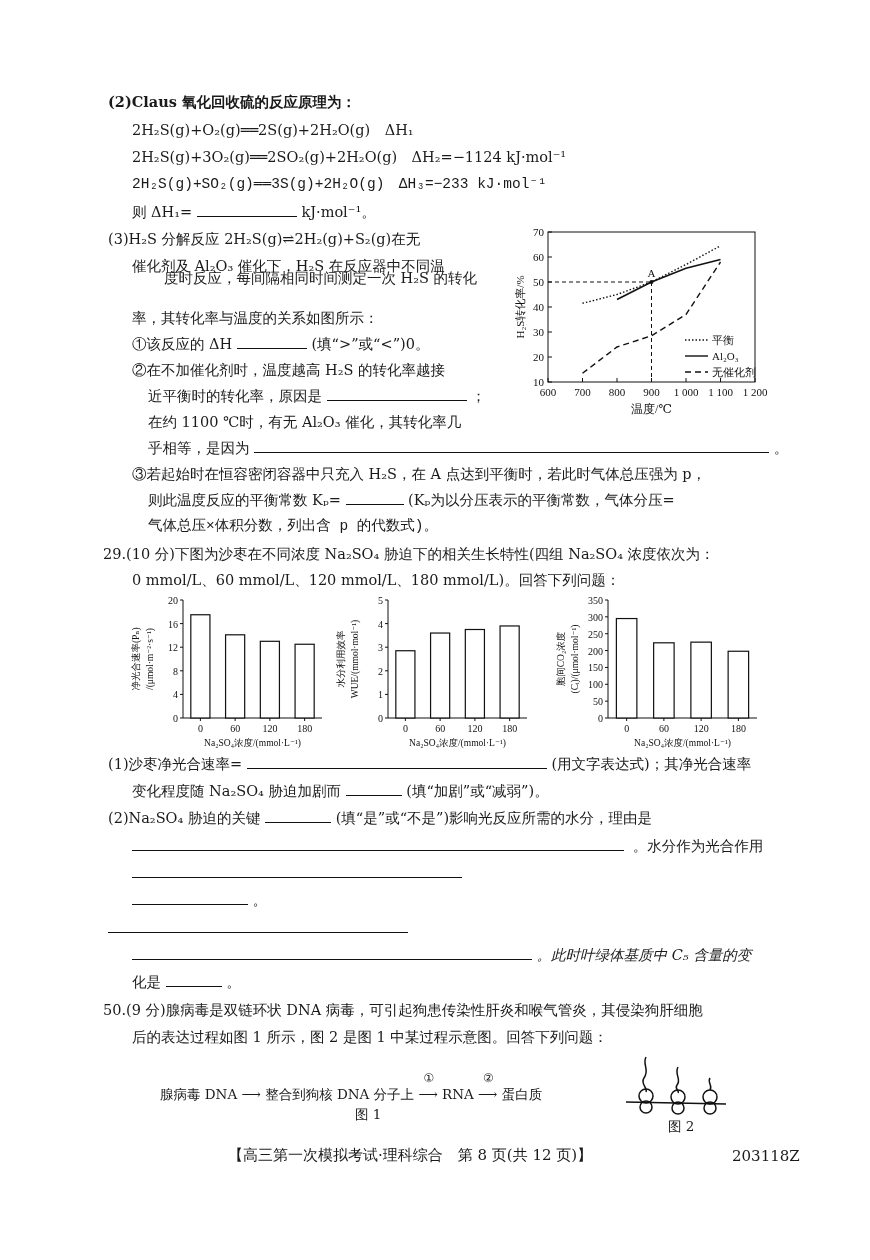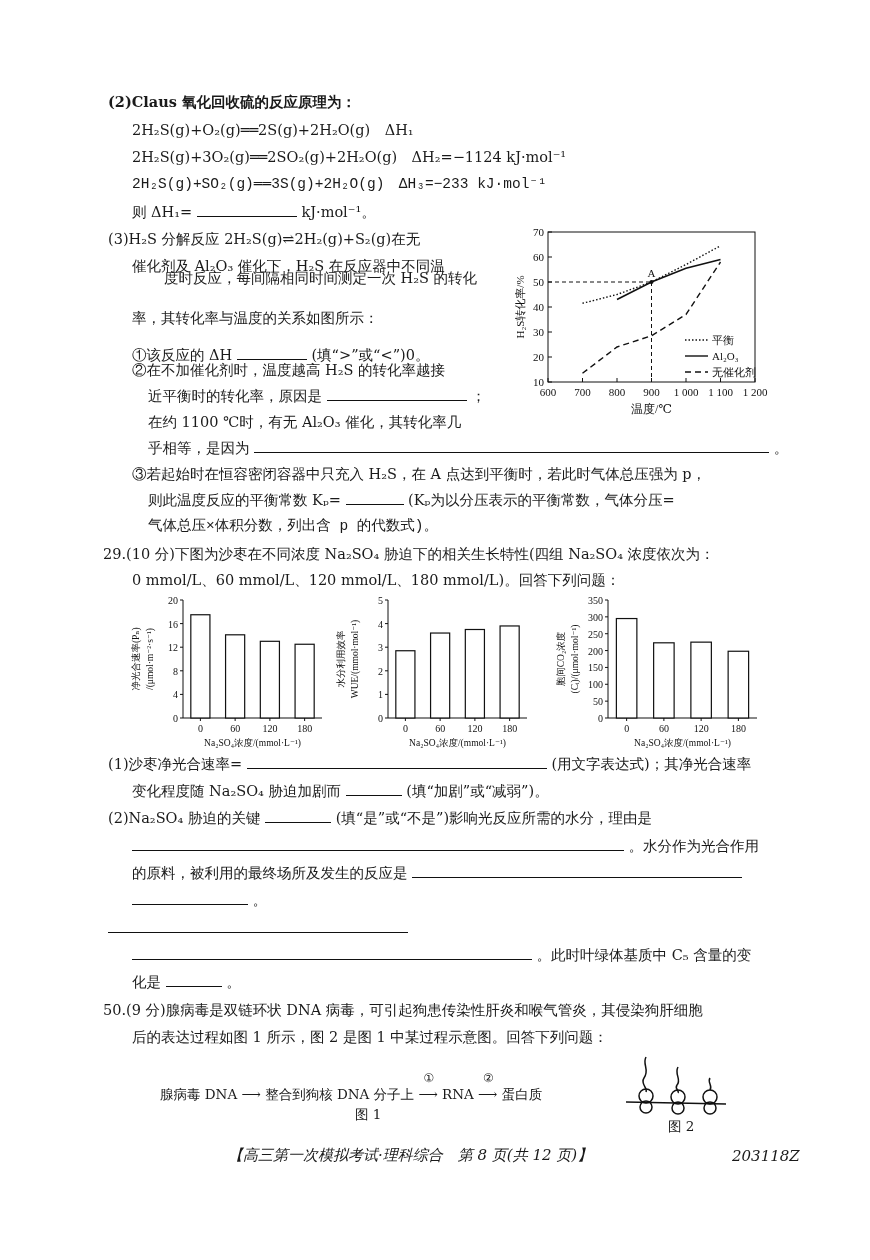--- a/index.html
+++ b/index.html
@@ -2,40 +2,40 @@
 <html><head>
 <meta charset="utf-8">
 <style>
   html, body { margin: 0; padding: 0; background: #ffffff; }
   body { width: 870px; height: 1260px; position: relative; overflow: hidden;
          font-family: "DejaVu Serif", "Liberation Serif", serif; color: #1a1a1a; }
   .abs { position: absolute; white-space: nowrap; }
   .t { font-size: 14.5px; line-height: 20px; }
   .blank { display: inline-block; border-bottom: 1px solid #111; vertical-align: baseline; height: 14px; }
   svg text { font-family: "Liberation Serif", "DejaVu Serif", serif; fill: #111; }
-  .footer { font-size: 15px; font-style: italic; }
+  .footer { font-size: 15px; }
 </style>
 </head>
 <body>
 
 <div class="abs t" style="left:108px;top:92px;font-weight:bold;">(2)Claus 氧化回收硫的反应原理为：</div>
 <div class="abs t" style="left:132px;top:120px;">2H₂S(g)+O₂(g)══2S(g)+2H₂O(g)　ΔH₁</div>
 <div class="abs t" style="left:132px;top:147px;">2H₂S(g)+3O₂(g)══2SO₂(g)+2H₂O(g)　ΔH₂=−1124 kJ·mol⁻¹</div>
 <div class="abs t" style="left:132px;top:174px;font-family:Liberation Mono, monospace;">2H₂S(g)+SO₂(g)══3S(g)+2H₂O(g)　ΔH₃=−233 kJ·mol⁻¹</div>
 <div class="abs t" style="left:132px;top:202px;text-align:center;">
   <span>则 ΔH₁=</span>
   <span class="blank" style="width:100px;"></span>
   <span>kJ·mol⁻¹。</span>
 </div>
 
 <div class="abs t" style="left:108px;top:229px;">(3)H₂S 分解反应 2H₂S(g)⇌2H₂(g)+S₂(g)在无</div>
 <div class="abs t" style="left:132px;top:256px;">催化剂及 Al₂O₃ 催化下，H₂S 在反应器中不同温</div>
 <div class="abs t" style="left:132px;top:268px;margin-left:32px;">度时反应，每间隔相同时间测定一次 H₂S 的转化</div>
 <div class="abs t" style="left:132px;top:308px;">率，其转化率与温度的关系如图所示：</div>
-<div class="abs t" style="left:132px;top:334px;margin-top:11px;">
+<div class="abs t" style="left:132px;top:334px;">
   <span>①该反应的 ΔH</span>
   <span class="blank" style="width:70px;"></span>
   <span>(填“&gt;”或“&lt;”)0。</span>
 </div>
 <div class="abs t" style="left:132px;top:360px;">②在不加催化剂时，温度越高 H₂S 的转化率越接</div>
 <div class="abs t" style="left:148px;top:386px;">
   <span>近平衡时的转化率，原因是</span>
   <span class="blank" style="width:140px;"></span>
   <span>；</span>
 </div>
@@ -209,36 +209,35 @@
 <div class="abs t" style="left:132px;top:781px;">
   <span>变化程度随 Na₂SO₄ 胁迫加剧而</span>
   <span class="blank" style="width:56px;"></span>
   <span>(填“加剧”或“减弱”)。</span>
 </div>
 <div class="abs t" style="left:108px;top:808px;">
   <span>(2)Na₂SO₄ 胁迫的关键</span>
   <span class="blank" style="width:66px;"></span>
   <span>(填“是”或“不是”)影响光反应所需的水分，理由是</span>
 </div>
-<div class="abs t" style="left:132px;top:836px;">
+<div class="abs t" style="left:132px;top:836px;font-family:Liberation Mono, monospace;">
   <span class="blank" style="width:492px;"></span>
   <span>。水分作为光合作用</span>
 </div>
 <div class="abs t" style="left:132px;top:863px;">
-  <span>的原料，被利用的最终场所及发生的反应是</span>
   <span class="blank" style="width:330px;"></span>
 </div>
 <div class="abs t" style="left:132px;top:890px;">
   <span class="blank" style="width:116px;"></span>
   <span>。</span>
 </div>
 <div class="abs t" style="left:108px;top:918px;">
   <span class="blank" style="width:300px;"></span>
 </div>
-<div class="abs t" style="left:132px;top:945px;">
+<div class="abs t" style="left:132px;top:945px;font-style:italic;">
   <span class="blank" style="width:400px;"></span>
   <span>。此时叶绿体基质中 C₅ 含量的变</span>
 </div>
 <div class="abs t" style="left:132px;top:972px;">
   <span>化是</span>
   <span class="blank" style="width:56px;"></span>
   <span>。</span>
 </div>
 
 <div class="abs t" style="left:103px;top:1000px;">50.(9 分)腺病毒是双链环状 DNA 病毒，可引起狗患传染性肝炎和喉气管炎，其侵染狗肝细胞</div>

